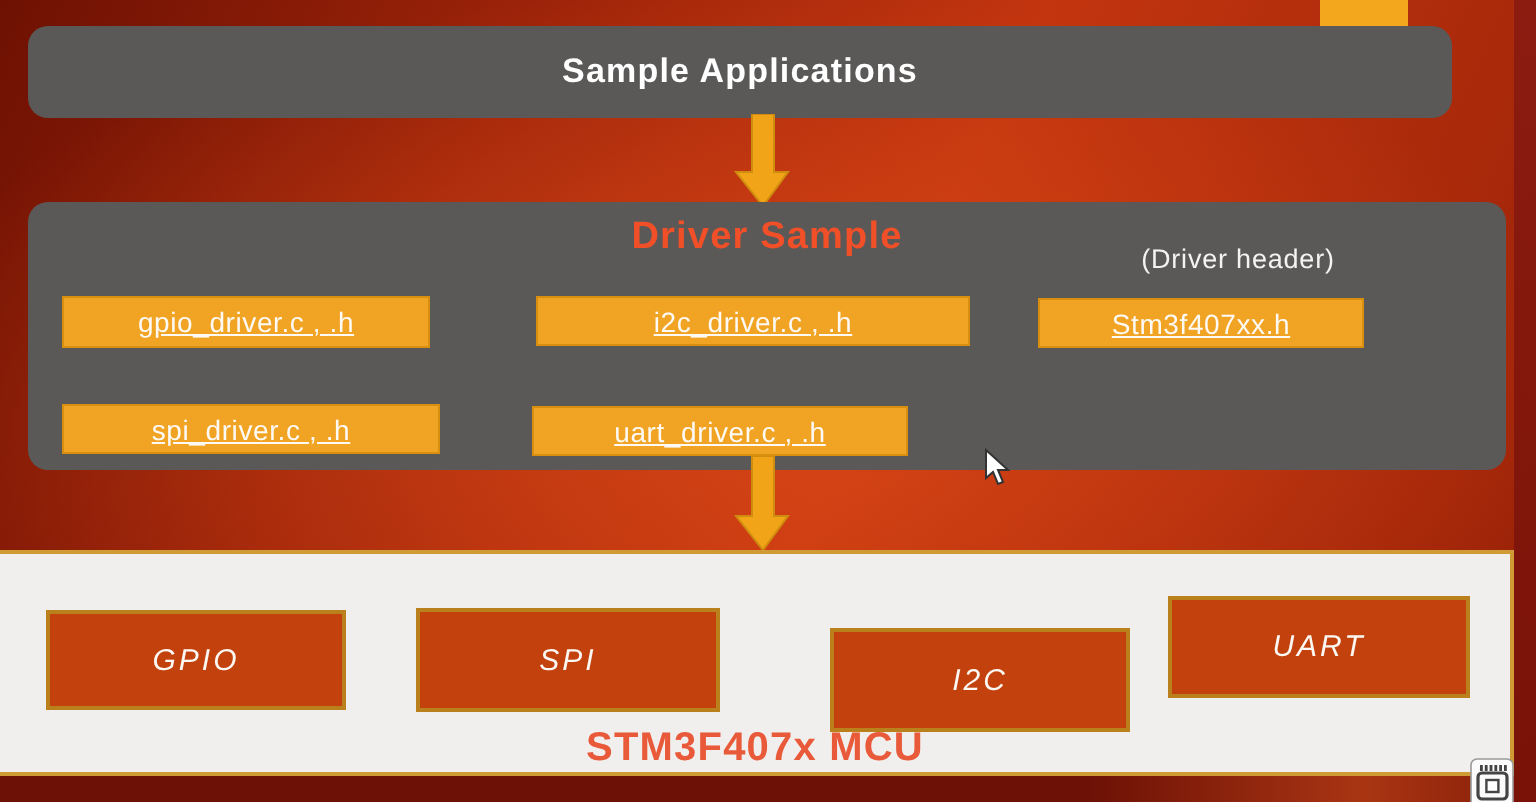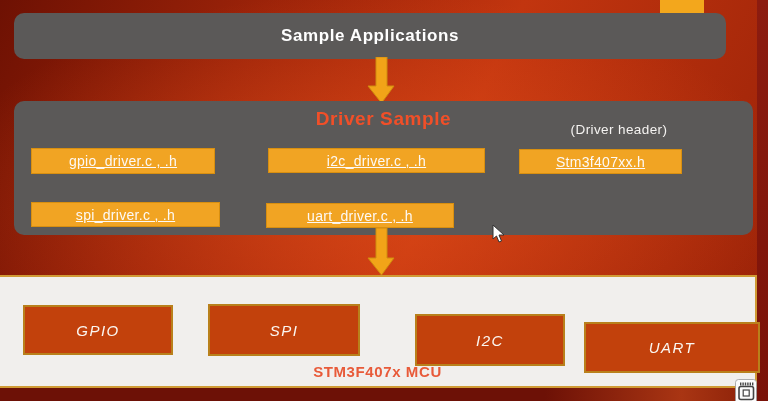--- a/index.html
+++ b/index.html
@@ -33,23 +33,23 @@
   .arrow.a1{top:57px;height:47px;}
   .arrow.a2{top:228px;height:48px;}
   .mcu-panel{position:absolute;left:-2px;top:275px;width:759px;height:113px;
     background:#f1efed;border:2px solid #d09b35;box-sizing:border-box;}
   .periph{position:absolute;background:#c2410c;border:2px solid #b9801b;box-sizing:border-box;
     display:flex;align-items:center;justify-content:center;
     color:#fbf7f2;font-size:15px;letter-spacing:1.5px;font-style:italic;}
   .periph.gpio{left:23px;top:28px;width:150px;height:50px;}
   .periph.spi{left:208px;top:27px;width:152px;height:52px;}
   .periph.i2c{left:399px;top:37px;width:150px;height:52px;margin-left:16px;}
-  .periph.uart{left:584px;top:21px;width:176px;height:51px;margin-top:24px;}
+  .periph.uart{left:584px;top:21px;width:151px;height:51px;}
   .mcu-label{position:absolute;left:0;top:86px;width:100%;text-align:center;
-    font-size:15px;font-weight:bold;letter-spacing:.6px;color:#e85a39;}
+    font-size:20px;font-weight:bold;letter-spacing:.6px;color:#e85a39;}
   .bottom-bar{position:absolute;left:0;top:388px;width:757px;height:13px;
     background:linear-gradient(90deg,#6d1106 0%,#6d1106 72%,#a93513 90%,#8a2008 100%);}
   .chip-icon{position:absolute;right:11px;bottom:-4px;width:22px;height:26px;}
   .cursor{position:absolute;left:492px;top:224px;width:13px;height:19px;z-index:9;}
 </style>
 </head>
 <body>
 
 <div class="stage">
 

